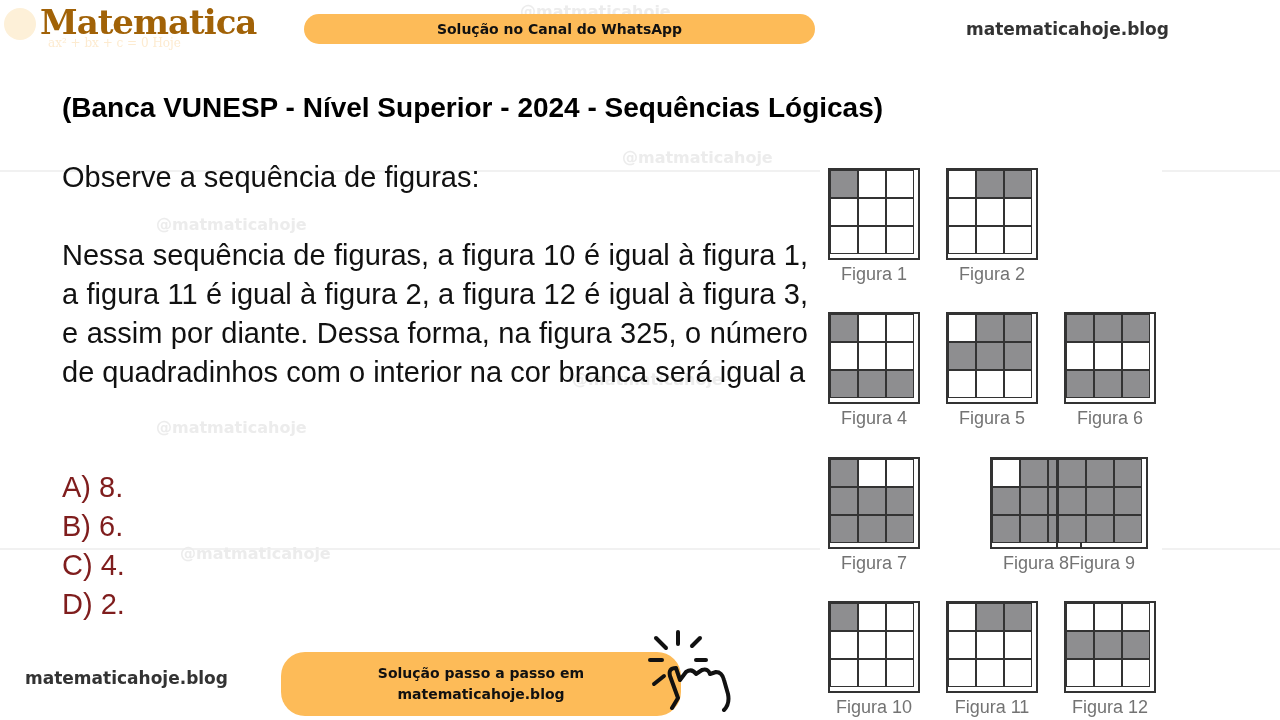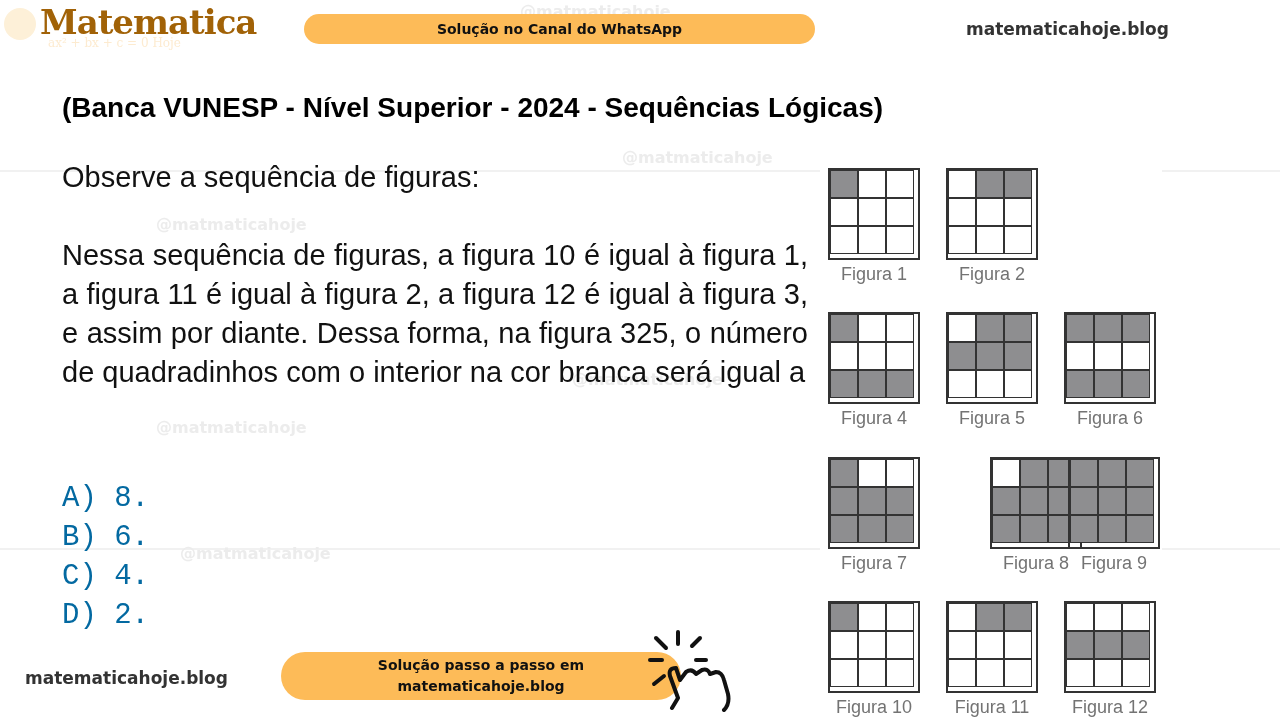--- a/index.html
+++ b/index.html
@@ -8,29 +8,29 @@
   .wm{position:absolute;font-family:"DejaVu Sans",sans-serif;font-weight:bold;font-size:16px;color:#ececec;}
   .logo{position:absolute;left:4px;top:2px;font-family:"DejaVu Serif",serif;font-weight:bold;font-size:34px;color:#a16207;letter-spacing:-1px;}
   .logo-sub{position:absolute;left:48px;top:36px;font-family:"DejaVu Serif",serif;font-size:12px;color:#fdebd0;}
   .logo-icon{position:absolute;left:4px;top:8px;width:32px;height:32px;border-radius:50%;background:#fdf0d8;}
   .top-pill{position:absolute;left:304px;top:14px;width:511px;height:30px;border-radius:15px;background:#fdbb58;display:flex;align-items:center;justify-content:center;font-family:"DejaVu Sans",sans-serif;font-weight:bold;font-size:14px;color:#111;}
   .site-top{position:absolute;left:966px;top:19px;font-family:"DejaVu Sans",sans-serif;font-weight:bold;font-size:17px;color:#333;}
   .title{position:absolute;left:62px;top:92px;font-weight:bold;font-size:28px;color:#000;white-space:nowrap;}
   .q{position:absolute;left:62px;top:158px;width:746px;font-size:29px;line-height:39px;color:#111;}
   .q p{margin:0;}
   .q .just{text-align:justify;}
-  .opts{position:absolute;left:62px;top:479px;font-size:29px;line-height:39px;color:#0369a1;font-family:Liberation Mono, monospace;}
+  .opts{position:absolute;left:62px;top:468px;font-size:29px;line-height:39px;color:#7f1d1d;}
   .fig-area{position:absolute;left:820px;top:160px;width:342px;height:560px;background:#fff;}
   .fig{position:absolute;width:94px;}
   .grid{display:grid;grid-template-columns:repeat(3,28px);grid-template-rows:repeat(3,28px);border:2px solid #333;width:88px;height:88px;box-sizing:content-box;gap:0;}
   .cell{border:1px solid #333;box-sizing:border-box;background:#fff;}
   .cell.g{background:#8e8e90;}
   .fig-label{text-align:center;font-size:18px;color:#737373;margin-top:4px;width:92px;}
   .bottom-site{position:absolute;left:25px;top:668px;font-family:"DejaVu Sans",sans-serif;font-weight:bold;font-size:17px;color:#333;}
-  .bot-pill{position:absolute;left:281px;top:652px;width:400px;height:48px;border-radius:24px;background:#fdbb58;display:flex;flex-direction:column;align-items:center;justify-content:center;font-family:"DejaVu Sans",sans-serif;font-weight:bold;font-size:14px;line-height:21px;color:#111;}
+  .bot-pill{position:absolute;left:281px;top:652px;width:400px;height:64px;border-radius:24px;background:#fdbb58;display:flex;flex-direction:column;align-items:center;justify-content:center;font-family:"DejaVu Sans",sans-serif;font-weight:bold;font-size:14px;line-height:21px;color:#111;}
   .hand{position:absolute;left:644px;top:628px;width:100px;height:84px;}
 </style>
 </head>
 <body>
 
 <div class="wm-line" style="top:170px"></div>
 <div class="wm-line" style="top:548px"></div>
 <div class="wm" style="left:520px;top:2px">@matmaticahoje</div>
 <div class="wm" style="left:622px;top:148px">@matmaticahoje</div>
 <div class="wm" style="left:156px;top:215px">@matmaticahoje</div>
@@ -149,21 +149,21 @@
         <div class="cell g"></div>
         <div class="cell g"></div>
         <div class="cell g"></div>
         <div class="cell g"></div>
         <div class="cell g"></div>
         <div class="cell g"></div>
         <div class="cell g"></div>
       </div>
       <div class="fig-label">Figura 8</div>
     </div>
-    <div class="fig" style="left: 248px; top: 297px;">
+    <div class="fig" style="left: 236px; top: 297px;">
       <div class="grid">
         <div class="cell g"></div>
         <div class="cell g"></div>
         <div class="cell g"></div>
         <div class="cell g"></div>
         <div class="cell g"></div>
         <div class="cell g"></div>
         <div class="cell g"></div>
         <div class="cell g"></div>
         <div class="cell g"></div>

